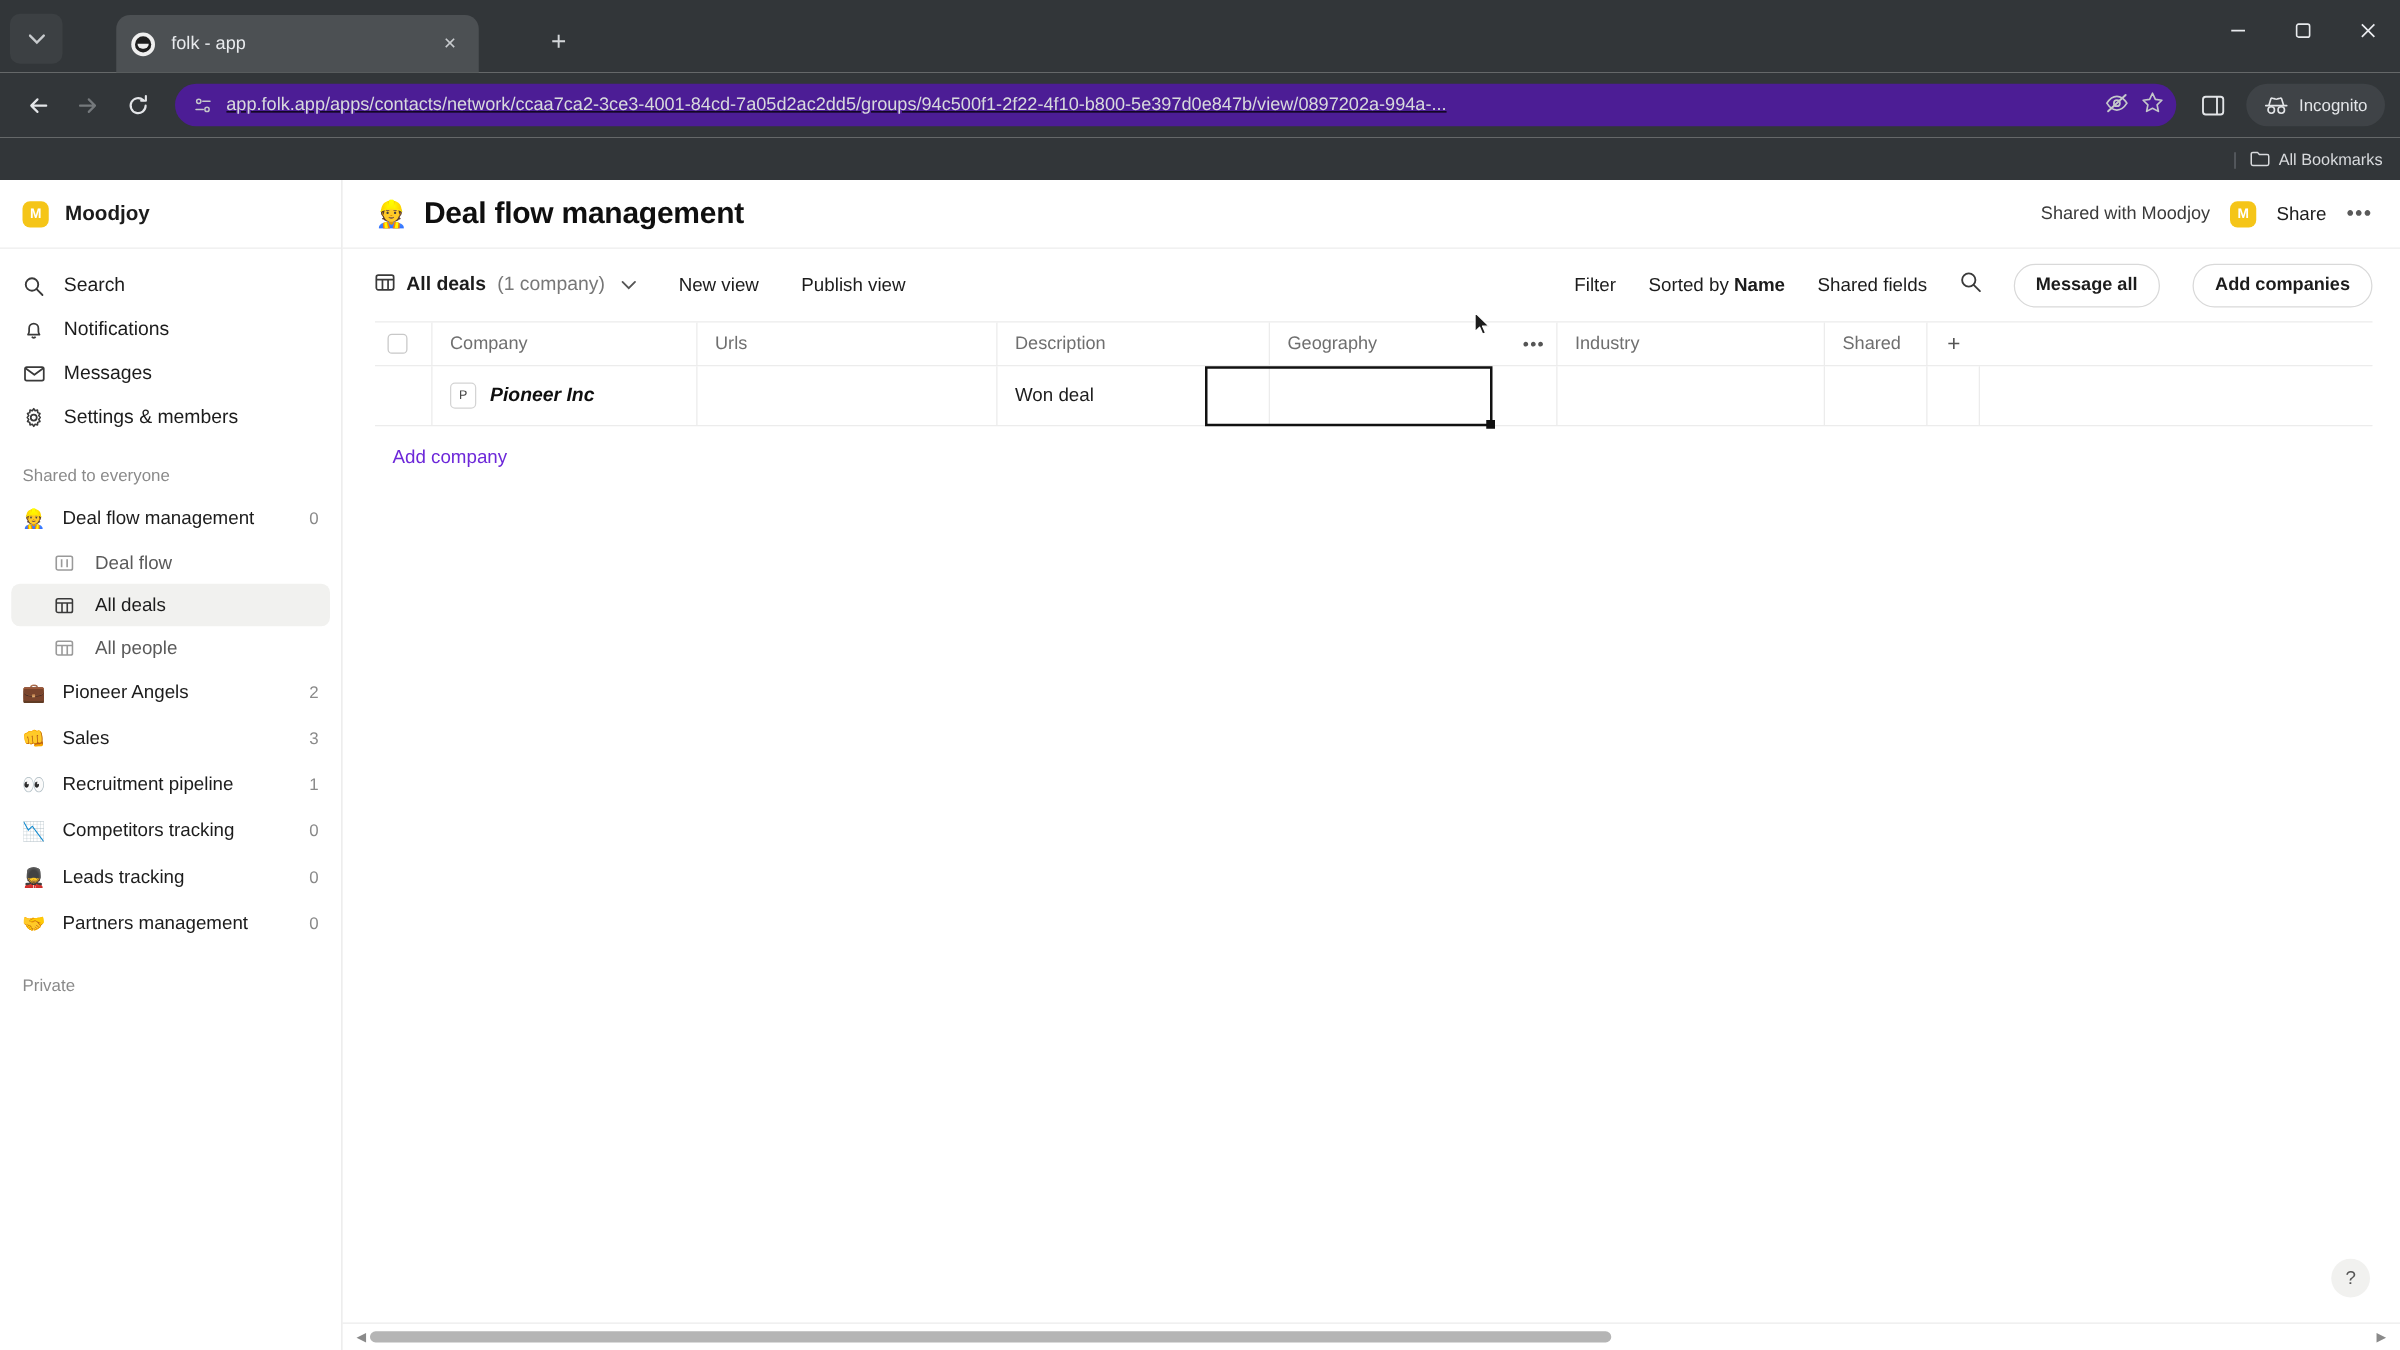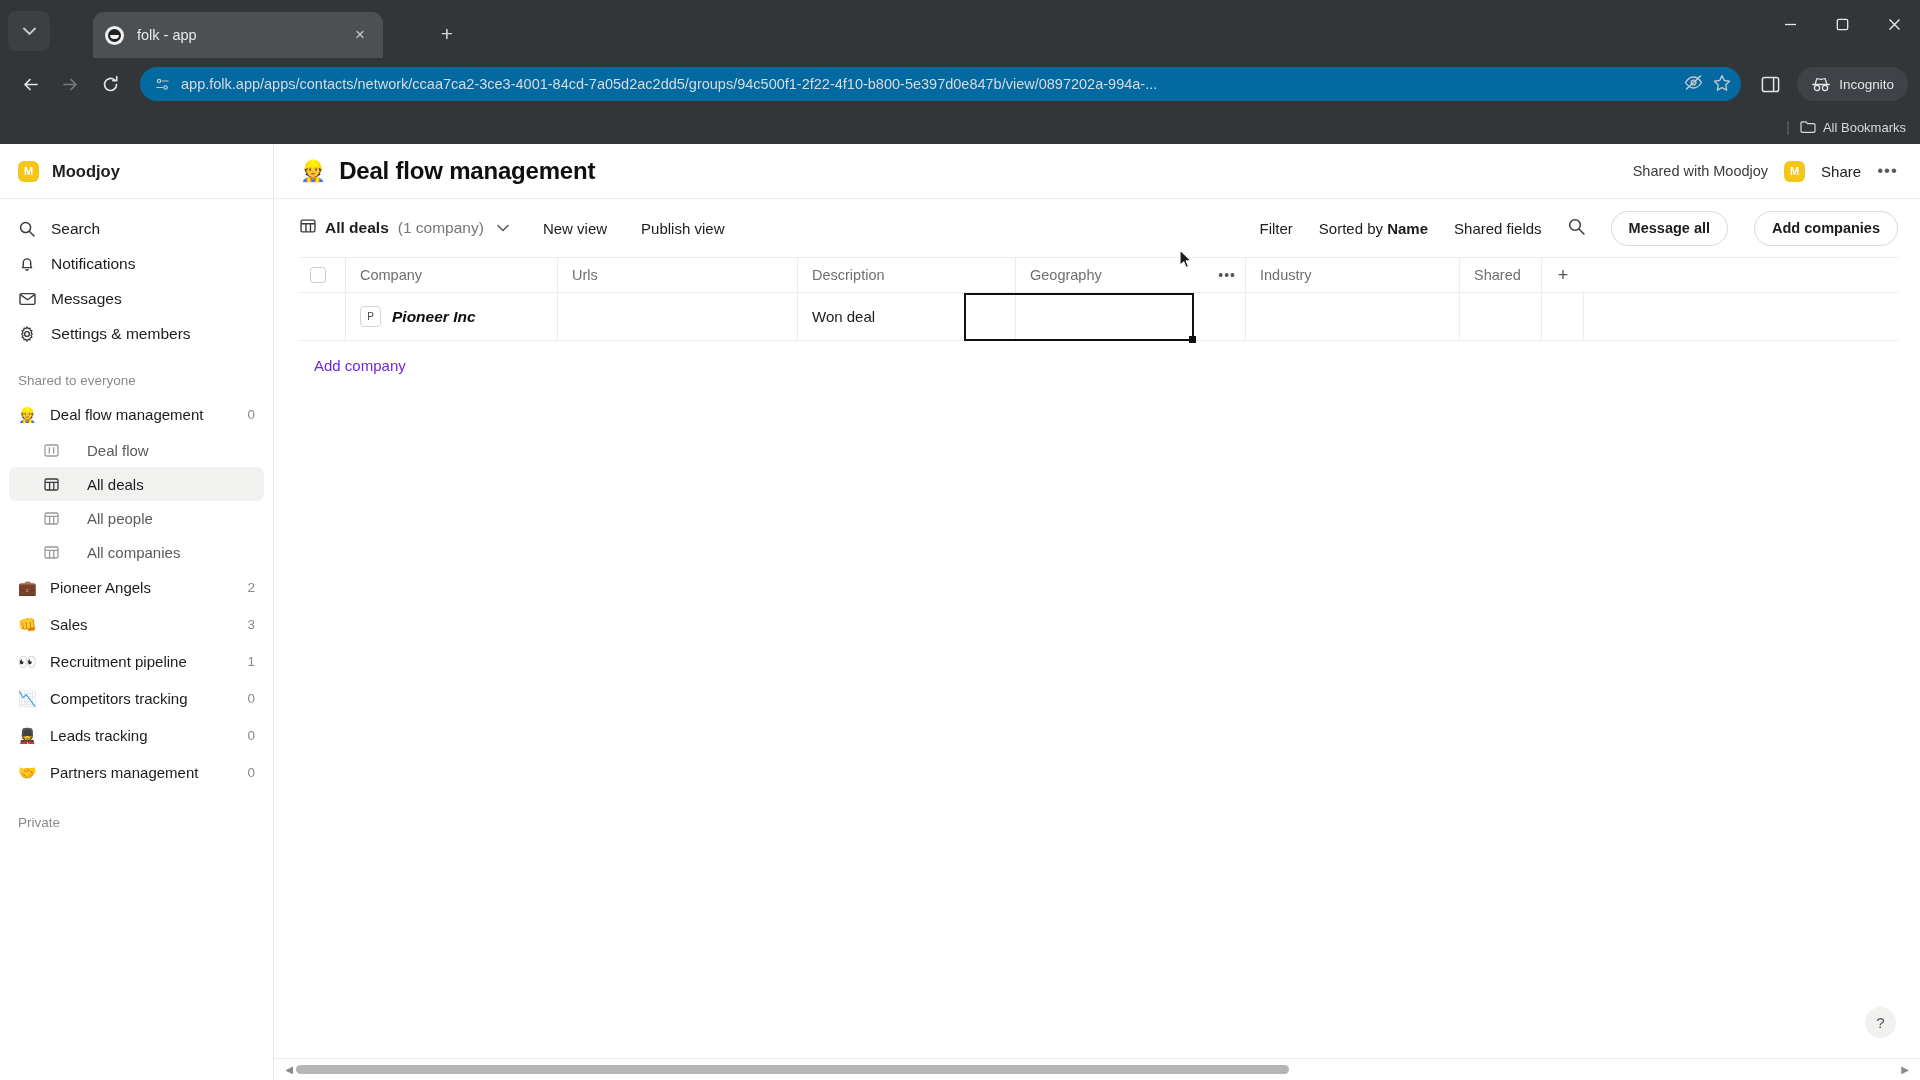--- a/index.html
+++ b/index.html
@@ -51,22 +51,22 @@
     color: #e8eaed; font-size: 15px; }
 
   .toolbar {
     height: 52px; background: #323639; display: flex; align-items: center;
     padding: 0 12px; gap: 4px; flex: none;
   }
   .navbtn { width: 36px; height: 36px; display: flex; align-items: center; justify-content: center;
     color: #e3e5e8; font-size: 19px; border-radius: 50%; }
   .navbtn.disabled { color: #75797c; }
   .omnibox {
-    flex: 1; height: 34px; background: #0369a1; border-radius: 17px; display: flex;
-    align-items: center; padding: 0 10px 0 14px; margin: 0 8px; gap: 10px;
+    flex: 1; height: 34px; background: #4c1d95; border-radius: 17px; display: flex;
+    align-items: center; padding: 0 10px 0 14px; margin: 0 8px; gap: 10px; text-decoration: underline;
   }
   .omnibox .siteicon { color: #c4c7ca; font-size: 13px; width: 17px; display:flex; align-items:center; justify-content:center;}
   .omnibox .url { flex: 1; color: #d8dadd; font-size: 14.5px; white-space: nowrap; overflow: hidden; }
   .omnibox .tail { display: flex; align-items: center; gap: 10px; color: #c4c7ca; font-size: 15px; }
   .tbr-right { display: flex; align-items: center; gap: 4px; }
   .sidepanel-btn { width: 34px; height: 34px; display:flex; align-items:center; justify-content:center; }
   .incognito {
     height: 34px; background: #3f4347; border-radius: 17px; display: flex; align-items: center;
     gap: 8px; padding: 0 14px; margin-left: 6px; color: #e3e5e8; font-size: 13.5px;
   }
@@ -108,21 +108,21 @@
 
   .grp {
     height: 37px; display: flex; align-items: center; padding: 0 18px; gap: 13px;
     font-size: 15px; color: #1c1c1c; font-weight: 500;
   }
   .grp .emoji { width: 19px; font-size: 15px; flex: none; text-align: center; }
   .grp .lbl { flex: 1; white-space: nowrap; overflow: hidden; }
   .grp .cnt { font-size: 13.5px; color: #8a8a8a; font-weight: 400; }
 
   .subitem {
-    height: 34px; display: flex; align-items: center; padding: 0 18px 0 34px; gap: 27px;
+    height: 34px; display: flex; align-items: center; padding: 0 18px 0 34px; gap: 16px;
     font-size: 15px; color: #5a5a5a; margin: 0 9px; border-radius: 7px;
   }
   .subitem.active { background: #f1f1ef; color: #1c1c1c; font-weight: 500; }
   .subitem .ic { width: 17px; flex: none; display:flex; align-items:center; justify-content:center; }
   .private { padding: 24px 18px 0; font-size: 13.5px; color: #8a8a8a; }
 
   
   .gicon { display:block; }
 
   
@@ -399,29 +399,20 @@
         <span>All deals</span>
       </div>
       <div class="subitem">
         <span class="ic">
           <svg class="gicon" width="15" height="15" viewBox="0 0 15 15">
               <rect x="1" y="2" width="13" height="11" rx="1.5" stroke="#9a9a9a" stroke-width="1.3" fill="none"></rect>
               <path d="M1 5.4 H14 M5.6 5.4 V13 M9.8 5.4 V13" stroke="#9a9a9a" stroke-width="1.3"></path>
             </svg>
         </span>
         <span>All people</span>
-      </div>
-      <div class="subitem">
-        <span class="ic">
-          <svg class="gicon" width="15" height="15" viewBox="0 0 15 15">
-              <rect x="1" y="2" width="13" height="11" rx="1.5" stroke="#9a9a9a" stroke-width="1.3" fill="none"></rect>
-              <path d="M1 5.4 H14 M5.6 5.4 V13 M9.8 5.4 V13" stroke="#9a9a9a" stroke-width="1.3"></path>
-            </svg>
-        </span>
-        <span>All companies</span>
       </div>
 
       <div class="grp">
         <span class="emoji">💼</span>
         <span class="lbl">Pioneer Angels</span>
         <span class="cnt">2</span>
       </div>
       <div class="grp">
         <span class="emoji">👊</span>
         <span class="lbl">Sales</span>

